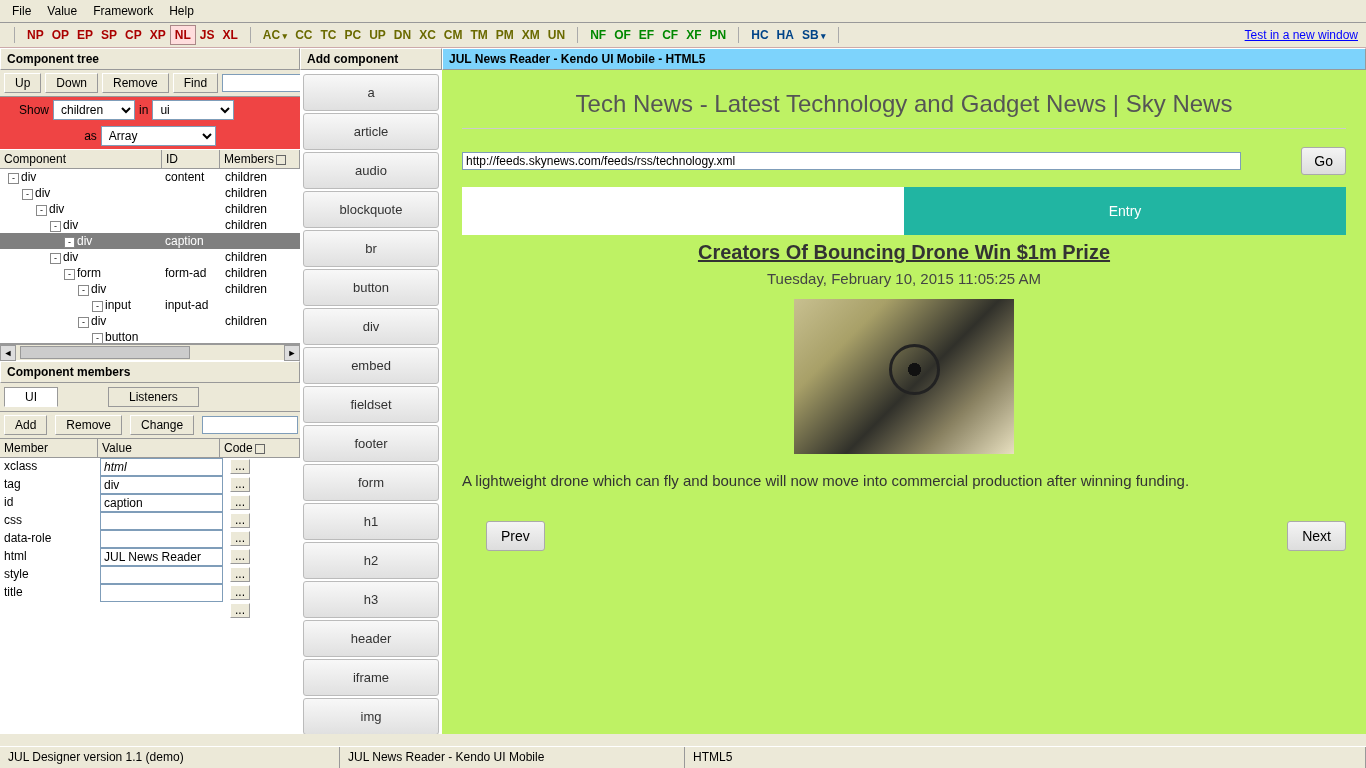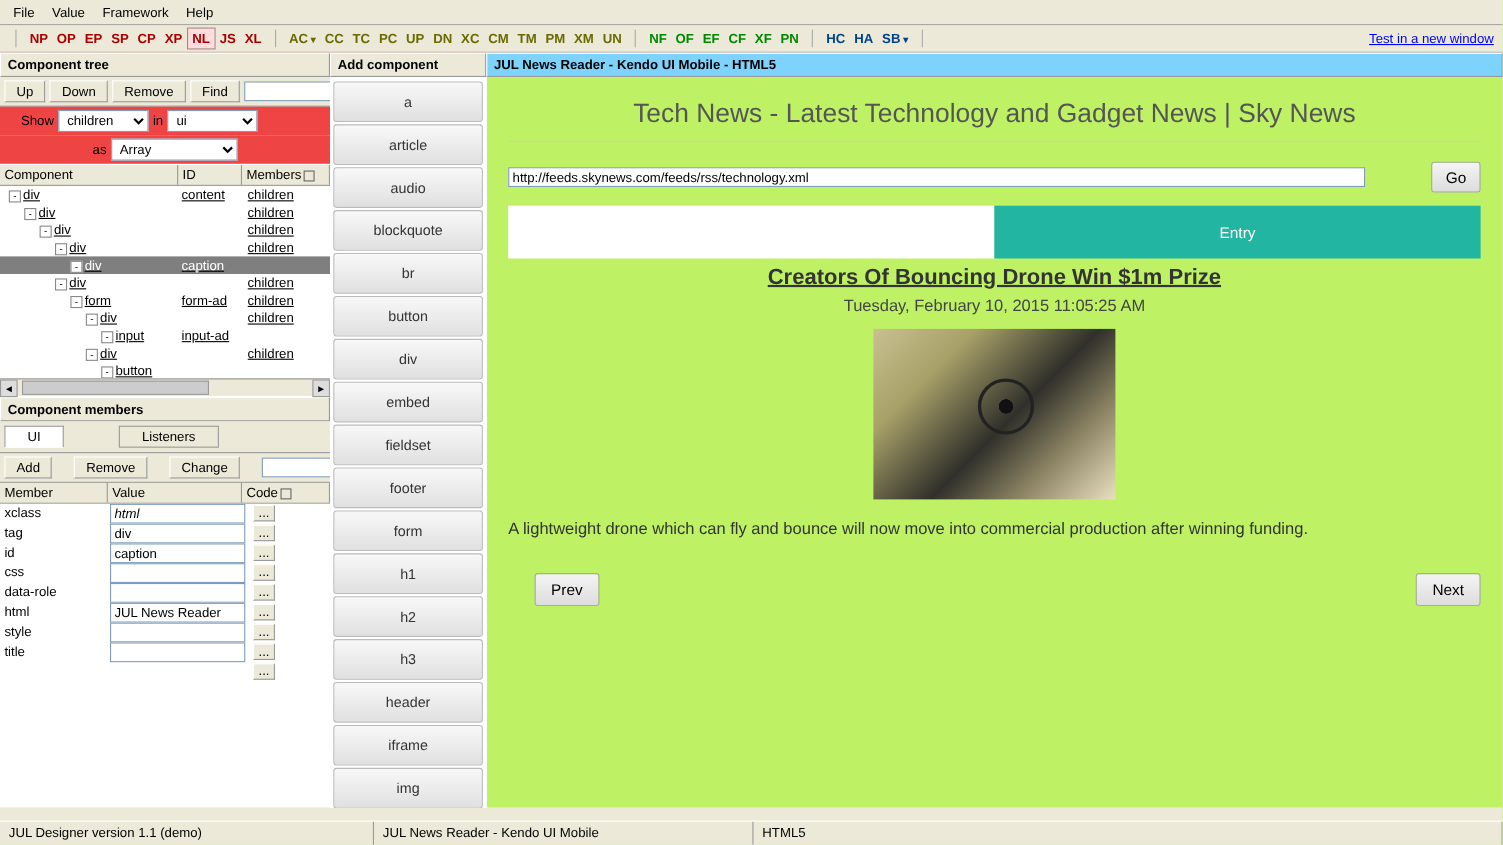--- a/index.html
+++ b/index.html
@@ -19,35 +19,35 @@
 .col-left { width: 300px; display: flex; flex-direction: column; }
 .col-mid { width: 142px; display: flex; flex-direction: column; }
 .col-right { flex: 1; display: flex; flex-direction: column; }
 .panel-title { background: #ece9d8; border: 1px solid #999; border-top: 1px solid #fff; border-left: 1px solid #fff; padding: 3px 6px; font-weight: bold; font-size: 12px; }
 .tree-toolbar { background: #ece9d8; border-bottom: 1px solid #999; padding: 3px 4px; display: flex; gap: 4px; align-items: center; }
 .btn { background: #ece9d8; border: 1px solid #999; border-top-color: #fff; border-left-color: #fff; padding: 2px 10px; font-size: 12px; cursor: default; }
 input[type=text], select { font-size: 12px; padding: 1px 3px; border: 1px solid #7f9db9; background: #fff; }
 .show-row { background: #ef4444; padding: 3px 19px; display: flex; gap: 4px; align-items: center; }
 .tree-header { display: flex; background: #ece9d8; border-top: 1px solid #fff; border-bottom: 1px solid #999; }
 .th-cell { padding: 2px 4px; border-right: 1px solid #999; font-size: 12px; }
-.tree-body { background: #fff; overflow: auto; border-bottom: 1px solid #999; text-decoration: underline; }
+.tree-body { background: #fff; overflow: auto; border-bottom: 1px solid #999; }
 .tree-row { display: flex; font-size: 12px; line-height: 16px; white-space: nowrap; }
 .tree-row.selected { background: #7f7f7f; color: #fff; }
 .tr-comp { width: 165px; overflow: hidden; padding-left: 4px; }
 .tr-id { width: 60px; overflow: hidden; }
 .tr-mem { width: 55px; overflow: hidden; }
 .toggle { display: inline-block; width: 11px; height: 11px; border: 1px solid #888; text-align: center; line-height: 9px; font-size: 9px; margin-right: 2px; background: #fff; color: #000; }
 .hscroll { height: 16px; background: #ece9d8; border-top: 1px solid #999; position: relative; }
 .hscroll-thumb { position: absolute; left: 20px; top: 1px; height: 13px; width: 170px; background: #ccc; border: 1px solid #999; }
 .hscroll-arrow { position: absolute; top: 0; width: 16px; height: 16px; background: #ddd; border: 1px solid #999; text-align: center; font-size: 9px; line-height: 14px; }
 .members-panel { flex: 1; display: flex; flex-direction: column; border-top: 1px solid #fff; }
 .tabs-row { display: flex; padding: 4px; gap: 50px; background: #ece9d8; }
 .tab { background: #ece9d8; border: 1px solid #999; padding: 2px 20px; font-size: 12px; }
 .tab.active { background: #fff; border-bottom-color: #fff; }
-.mem-toolbar { display: flex; gap: 20px; padding: 3px 4px; background: #ece9d8; border-top: 1px solid #999; border-bottom: 1px solid #999; align-items: center; }
+.mem-toolbar { display: flex; gap: 8px; padding: 3px 4px; background: #ece9d8; border-top: 1px solid #999; border-bottom: 1px solid #999; align-items: center; }
 .mem-header { display: flex; background: #ece9d8; border-bottom: 1px solid #999; }
 .mem-body { background: #fff; overflow: auto; flex: 1; }
 .mem-row { display: flex; font-size: 12px; line-height: 17px; }
 .mr-name { width: 100px; padding-left: 4px; }
 .mr-val { width: 128px; }
 .mr-val input { width: 123px; font-style: normal; }
 .mr-val input.italic { font-style: italic; }
 .mr-code { width: 24px; text-align: center; }
 .dots { display: inline-block; width: 20px; border: 1px solid #999; border-top-color: #fff; border-left-color: #fff; background: #ece9d8; text-align: center; line-height: 13px; cursor: default; }
 .add-list { flex: 1; background: #fff; overflow-y: scroll; padding: 2px; }

